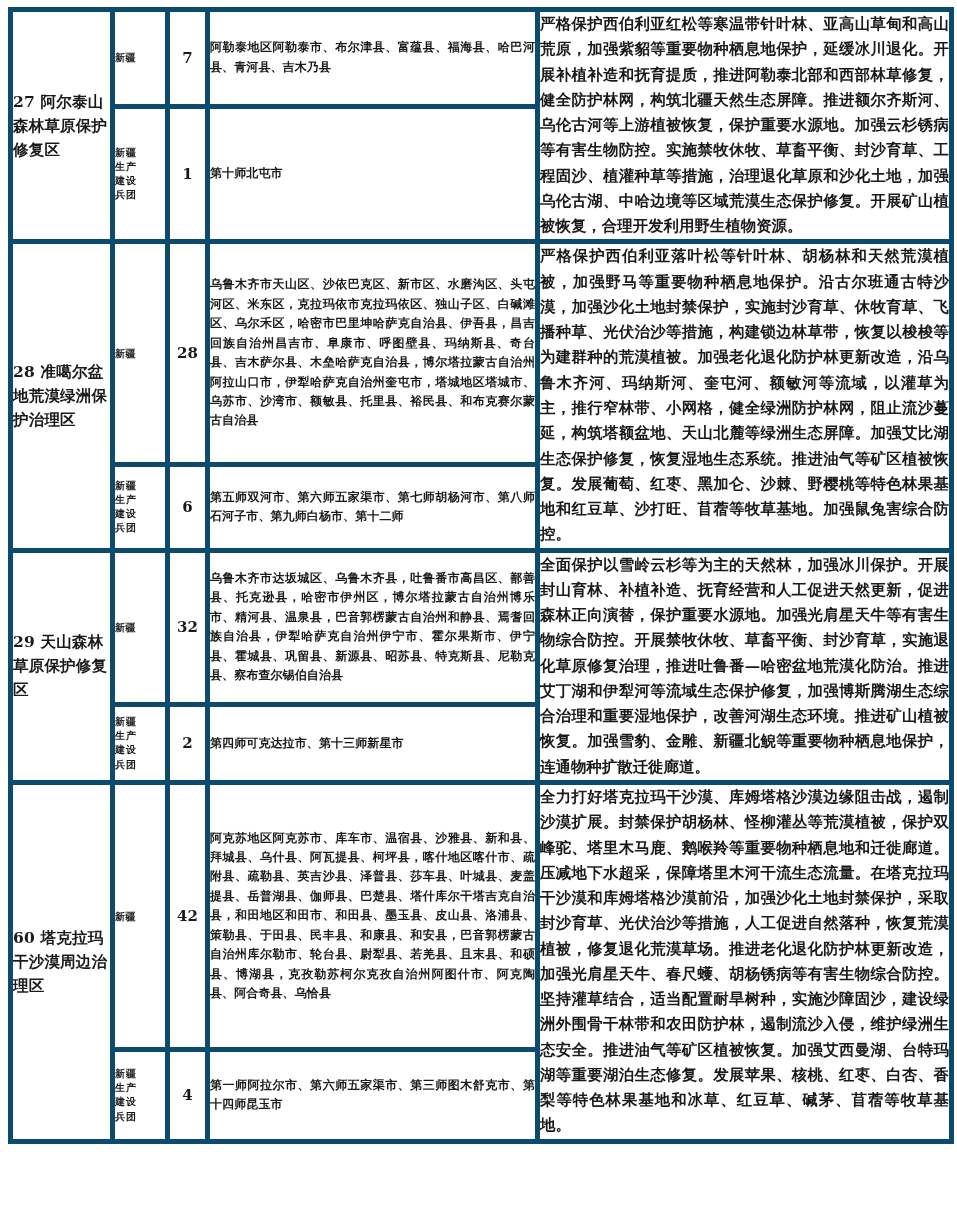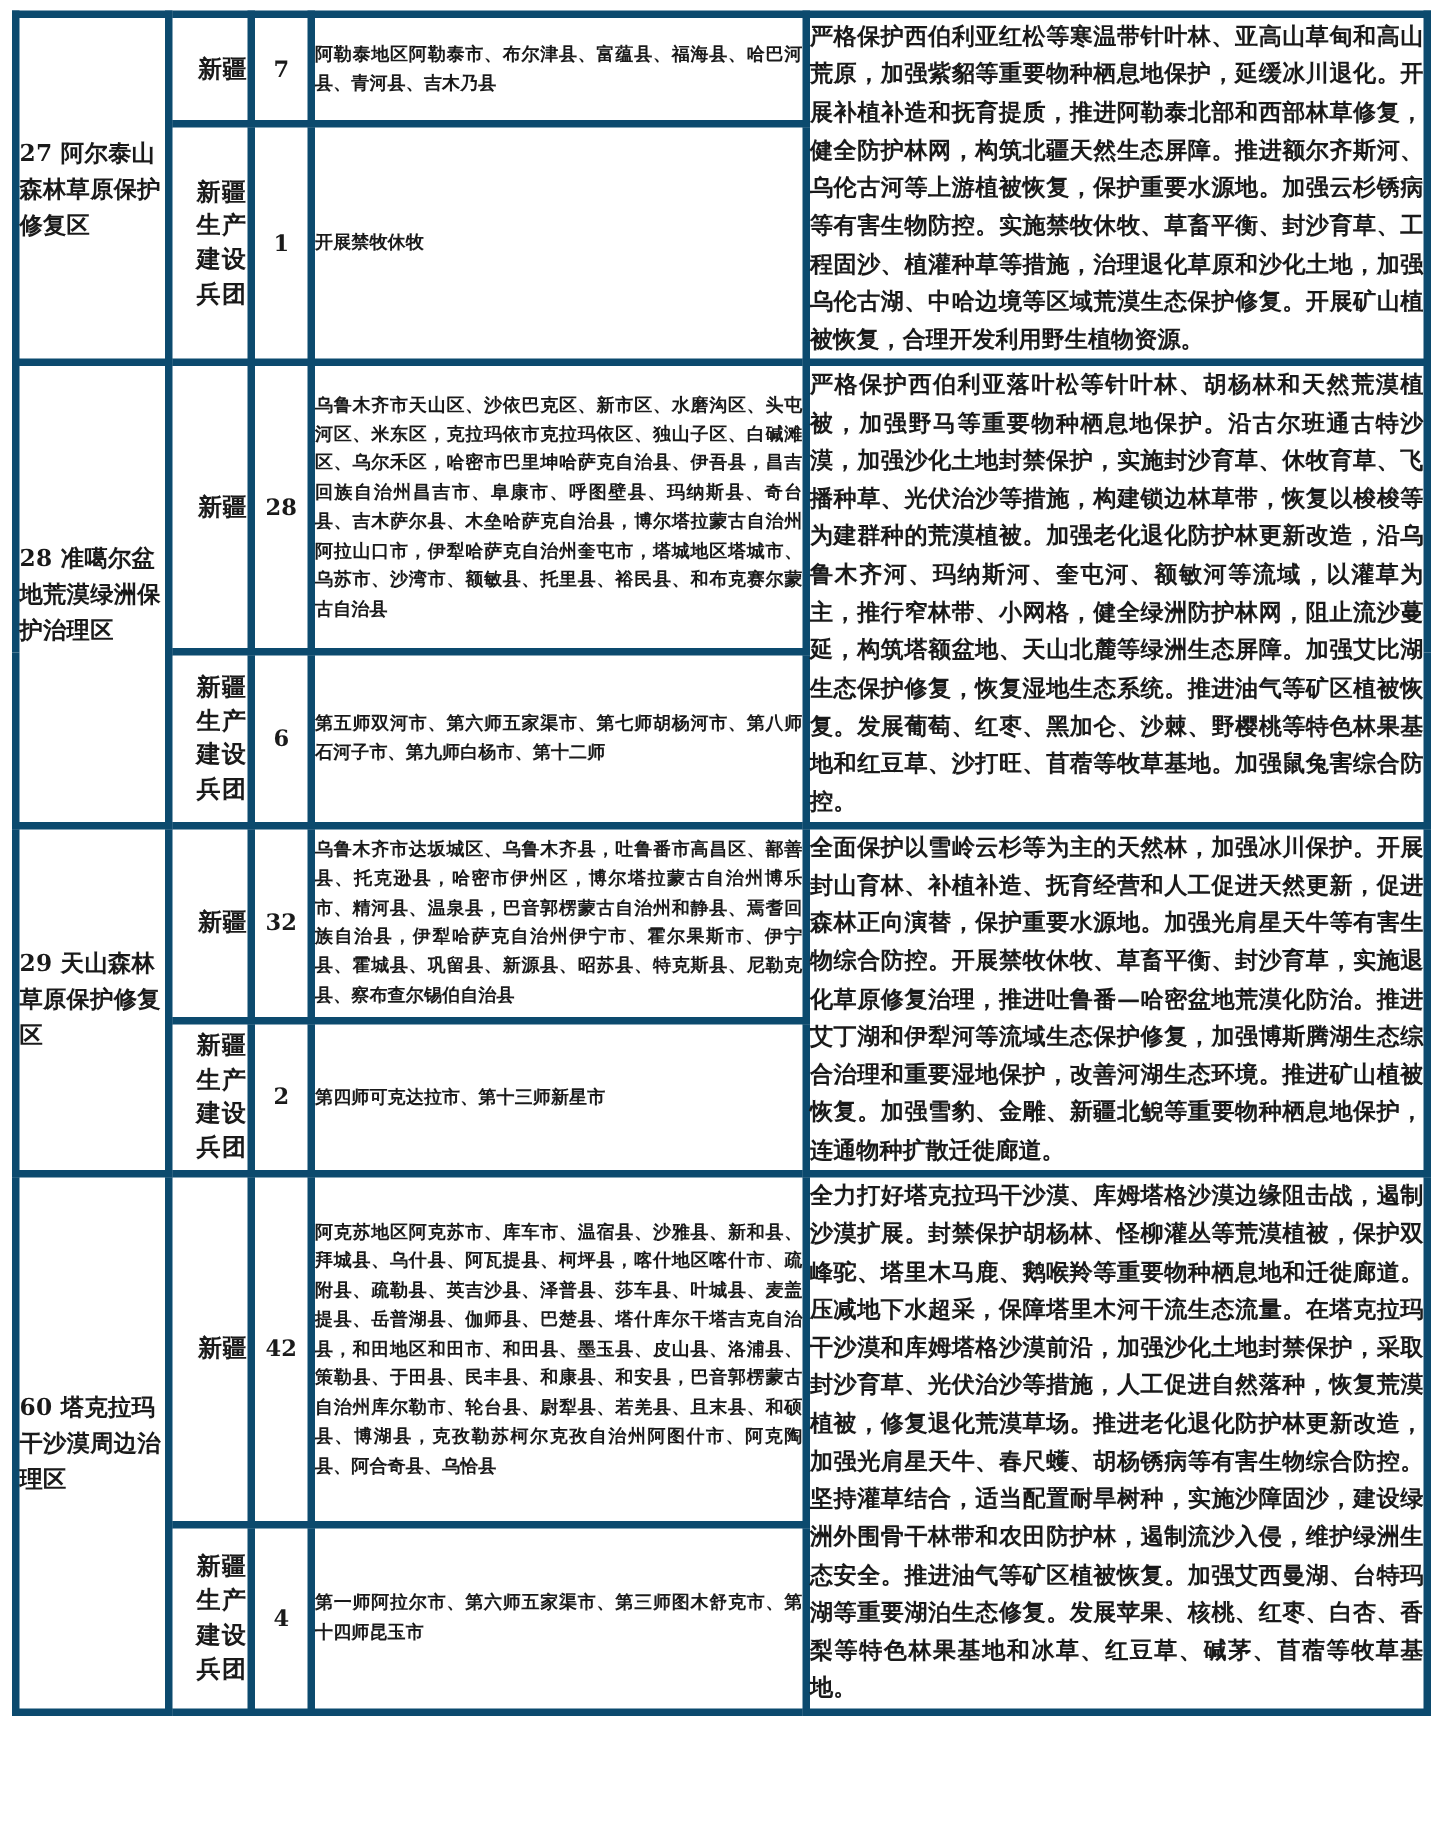--- a/index.html
+++ b/index.html
@@ -41,22 +41,22 @@
   col.c-meas   { width: 414px; }
 
   .zone-name {
     text-align: left;
     font-size: 15.5px;
     line-height: 1.55;
     padding: 4px 5px;
     letter-spacing: 0.2px;
   }
   .prov-name {
-    text-align: right;
-    font-size: 16px;
+    text-align: left;
+    font-size: 10px;
     line-height: 1.5;
     padding: 4px 6px;
     letter-spacing: 0.5px;
   }
   .prov-name.stacked {
     line-height: 1.42;
     letter-spacing: 1px;
   }
   .count-cell {
     text-align: center;
@@ -104,21 +104,21 @@
         <td class="meas-cell" rowspan="2">严格保护西伯利亚红松等寒温带针叶林、亚高山草甸和高山荒原，加强紫貂等重要物种栖息地保护，延缓冰川退化。开展补植补造和抚育提质，推进阿勒泰北部和西部林草修复，健全防护林网，构筑北疆天然生态屏障。推进额尔齐斯河、乌伦古河等上游植被恢复，保护重要水源地。加强云杉锈病等有害生物防控。实施禁牧休牧、草畜平衡、封沙育草、工程固沙、植灌种草等措施，治理退化草原和沙化土地，加强乌伦古湖、中哈边境等区域荒漠生态保护修复。开展矿山植被恢复，合理开发利用野生植物资源。</td>
       </tr>
       <tr>
         <td class="prov-name stacked">
             <div>新疆</div>
             <div>生产</div>
             <div>建设</div>
             <div>兵团</div>
           </td>
         <td class="count-cell">1</td>
-        <td class="areas-cell">开展禁牧休牧</td>
+        <td class="areas-cell">第十师北屯市</td>
       </tr>
 
       <tr>
         <td class="zone-name" rowspan="2">28 准噶尔盆地荒漠绿洲保护治理区</td>
         <td class="prov-name">新疆</td>
         <td class="count-cell">28</td>
         <td class="areas-cell">乌鲁木齐市天山区、沙依巴克区、新市区、水磨沟区、头屯河区、米东区，克拉玛依市克拉玛依区、独山子区、白碱滩区、乌尔禾区，哈密市巴里坤哈萨克自治县、伊吾县，昌吉回族自治州昌吉市、阜康市、呼图壁县、玛纳斯县、奇台县、吉木萨尔县、木垒哈萨克自治县，博尔塔拉蒙古自治州阿拉山口市，伊犁哈萨克自治州奎屯市，塔城地区塔城市、乌苏市、沙湾市、额敏县、托里县、裕民县、和布克赛尔蒙古自治县</td>
         <td class="meas-cell" rowspan="2">严格保护西伯利亚落叶松等针叶林、胡杨林和天然荒漠植被，加强野马等重要物种栖息地保护。沿古尔班通古特沙漠，加强沙化土地封禁保护，实施封沙育草、休牧育草、飞播种草、光伏治沙等措施，构建锁边林草带，恢复以梭梭等为建群种的荒漠植被。加强老化退化防护林更新改造，沿乌鲁木齐河、玛纳斯河、奎屯河、额敏河等流域，以灌草为主，推行窄林带、小网格，健全绿洲防护林网，阻止流沙蔓延，构筑塔额盆地、天山北麓等绿洲生态屏障。加强艾比湖生态保护修复，恢复湿地生态系统。推进油气等矿区植被恢复。发展葡萄、红枣、黑加仑、沙棘、野樱桃等特色林果基地和红豆草、沙打旺、苜蓿等牧草基地。加强鼠兔害综合防控。</td>
       </tr>
       <tr>

